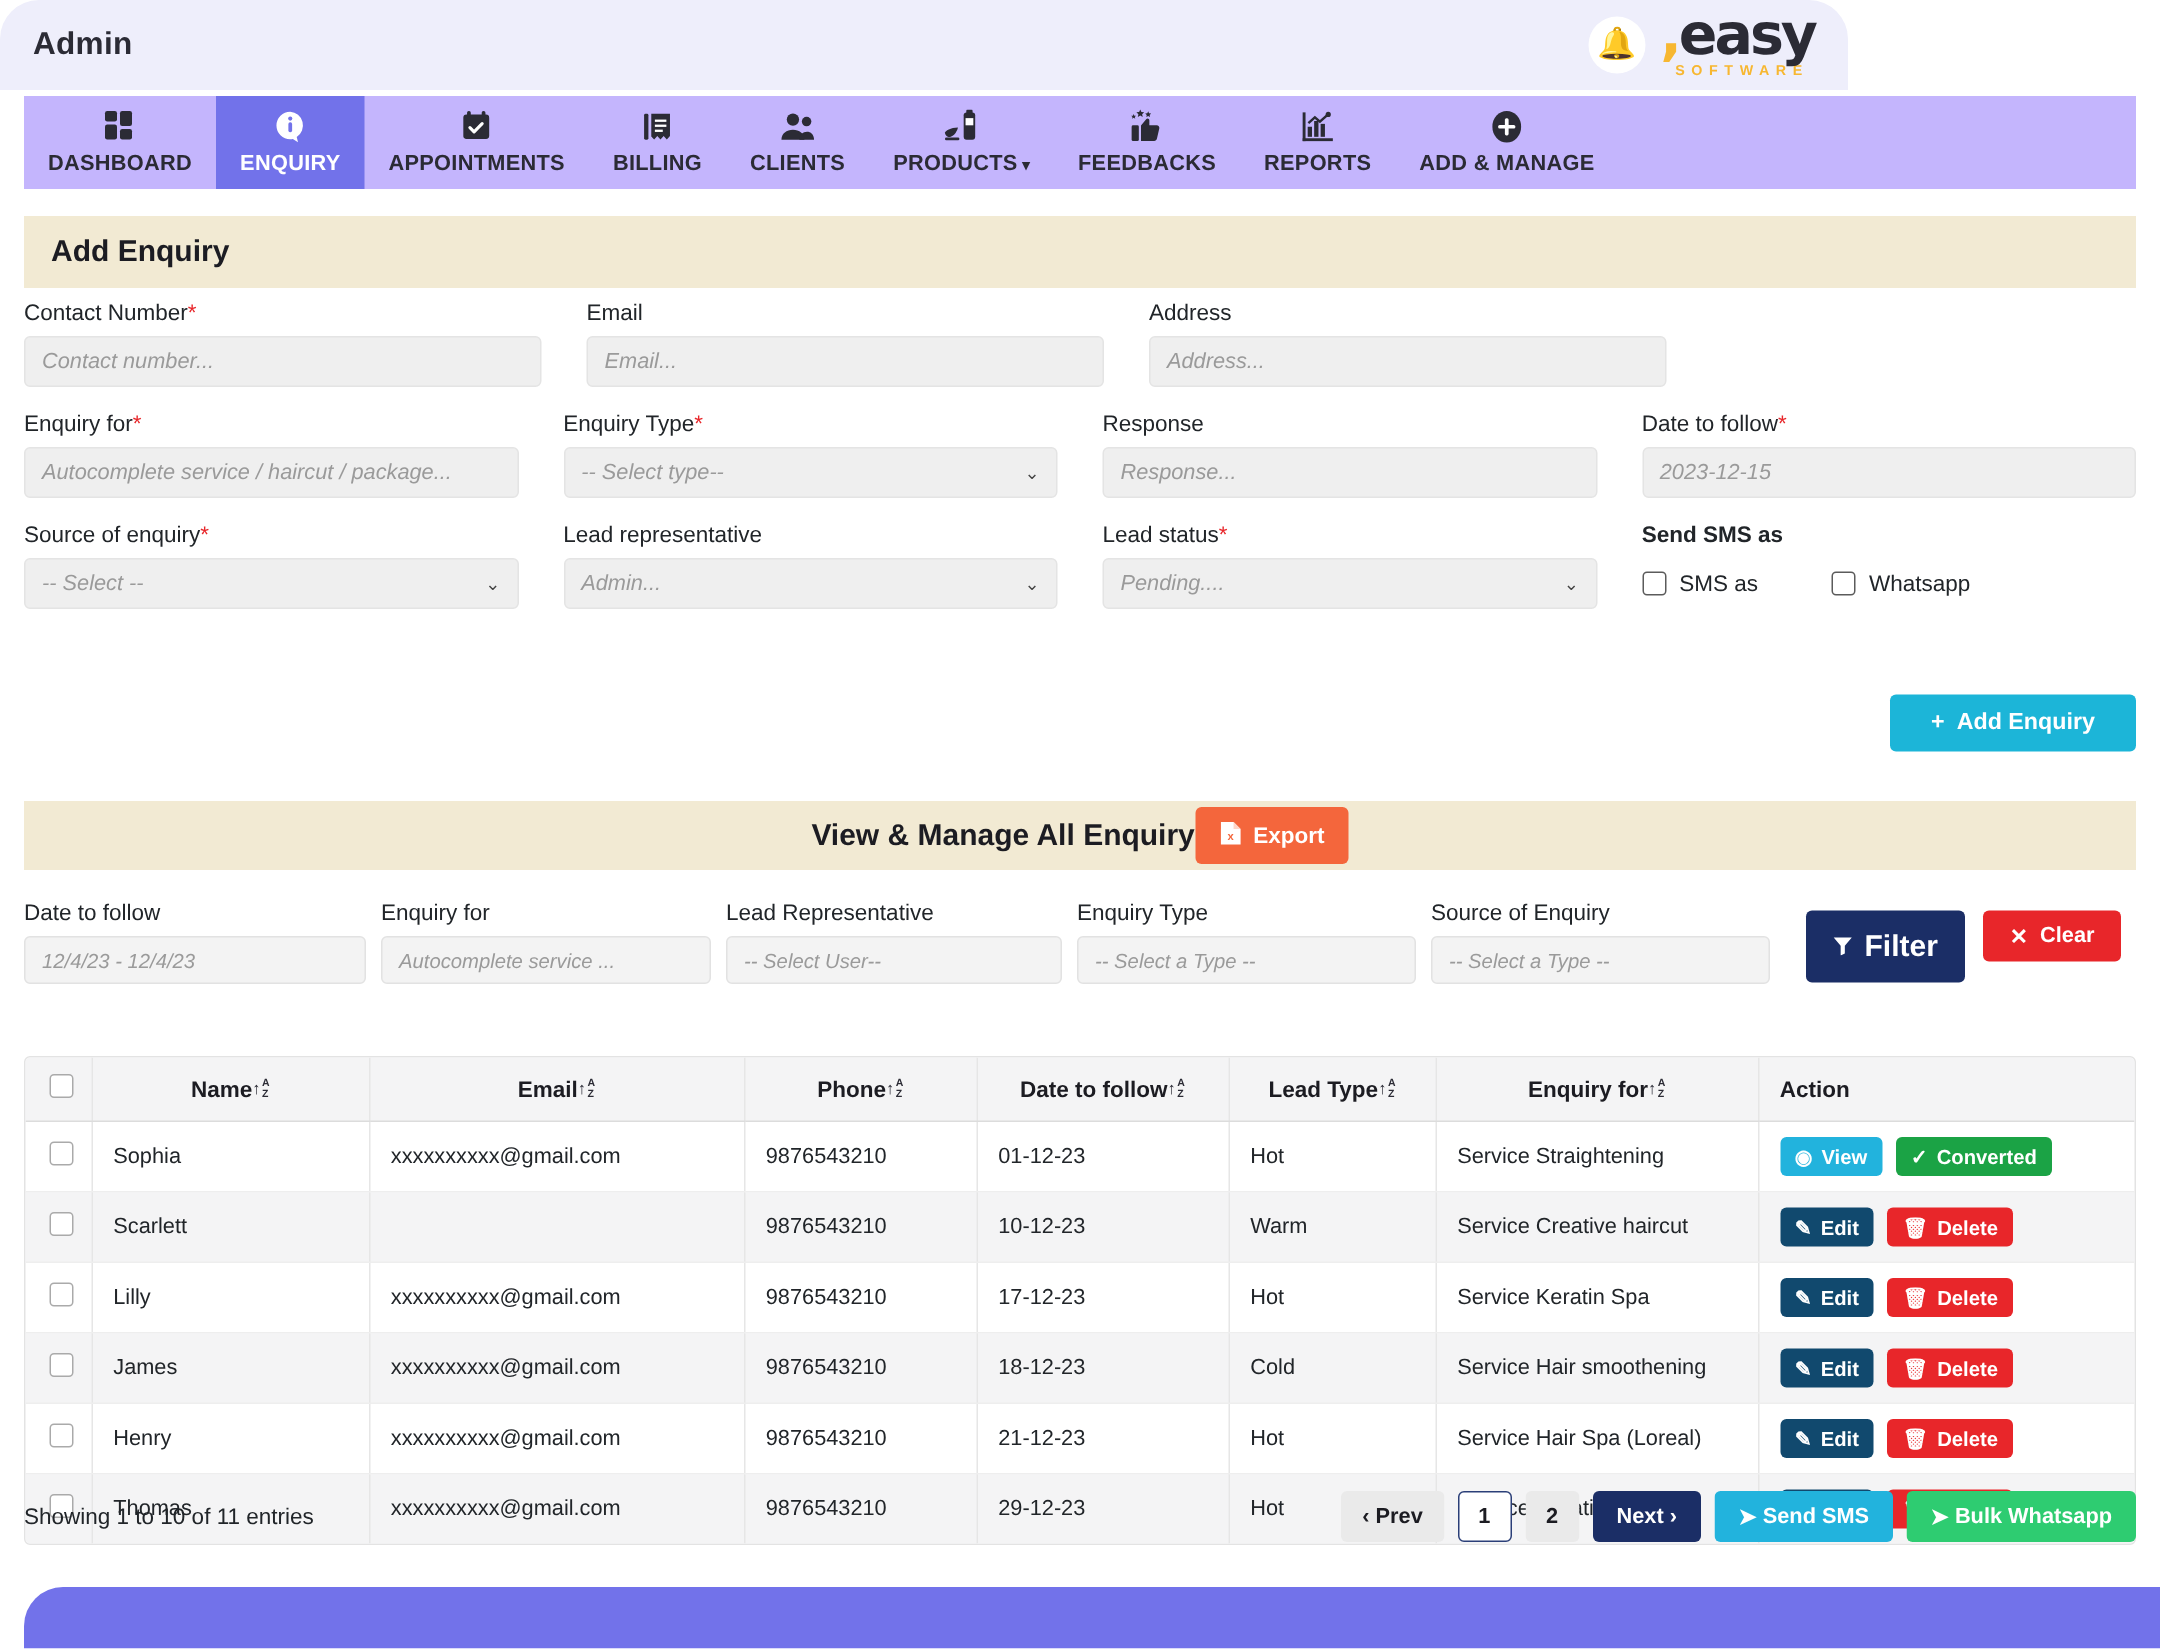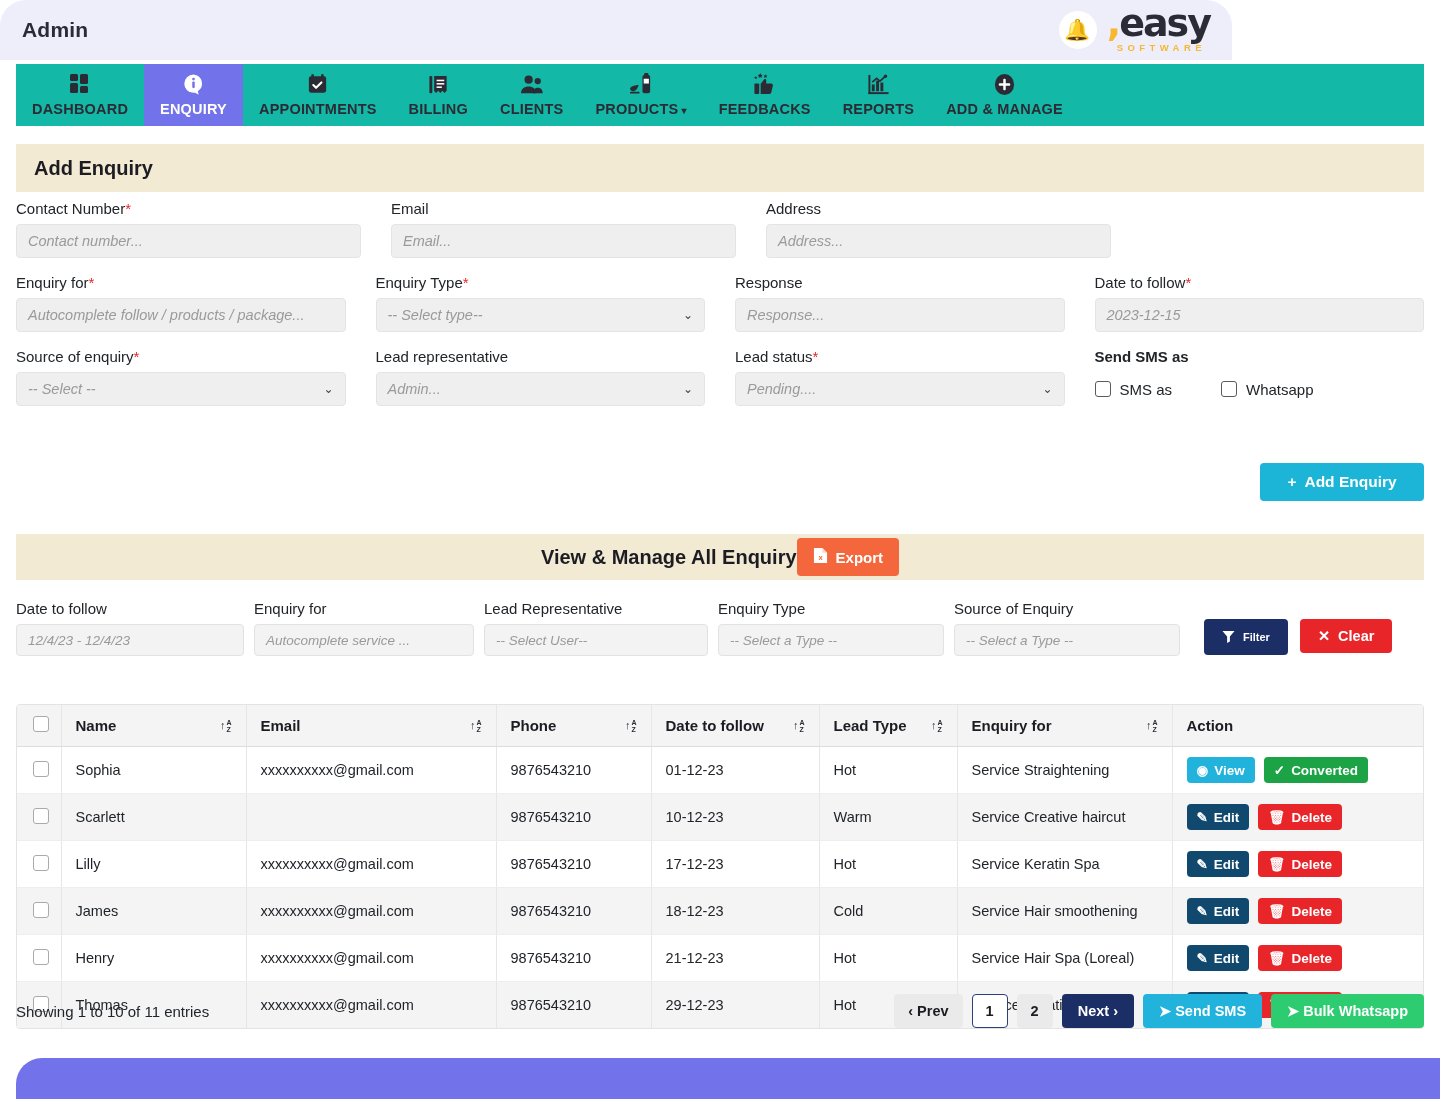--- a/index.html
+++ b/index.html
@@ -41,21 +41,21 @@
   }
   .logo-main .accent { color: #f7b731; }
   .logo-sub {
     font-size: 9.5px; font-weight: 700; color: #f7b731;
     letter-spacing: 4.4px; margin-top: 2px; margin-left: 6px;
   }
 
   
   .navbar {
     position: absolute; left: 16px; top: 64px; width: 1408px; height: 62px;
-    background: #14b8a6; display: flex; align-items: stretch;
+    background: #c4b5fd; display: flex; align-items: stretch;
   }
   .nav-item {
     display: flex; flex-direction: column; align-items: center; justify-content: center;
     padding: 5px 16px 6px; gap: 5px; cursor: pointer;
     color: #2b2b35; min-width: 62px;
   }
   .nav-item.active { background: #7272ea; color: #ffffff; }
   .nav-icon { height: 24px; display:flex; align-items:center; justify-content:center; }
   .nav-icon svg { display: block; }
   .nav-label { font-size: 14.5px; font-weight: 600; letter-spacing: .2px; white-space: nowrap; }
@@ -97,21 +97,21 @@
   .btn {
     border: none; border-radius: 4px; color: #fff; font-size: 15px; font-weight: 700;
     display: inline-flex; align-items: center; justify-content: center; gap: 8px;
     cursor: pointer; font-family: "Liberation Sans", sans-serif; white-space: nowrap;
   }
   #add-enquiry-button {
     position: absolute; left: 1260px; top: 463px; width: 164px; height: 38px;
     background: #1cb5d8; font-size: 15.5px;
   }
   #export-button { background: #f4663c; height: 38px; padding: 0 16px; font-size: 15px; }
-  #filter-button { background: #1b2e66; height: 36px; padding: 0 18px; font-size: 11px; }
+  #filter-button { background: #1b2e66; height: 48px; padding: 0 18px; font-size: 20px; }
   #clear-button { background: #e8262a; height: 34px; padding: 0 18px; font-size: 14.5px; }
 
   
   .filter-area { position: absolute; left: 16px; top: 600px; width: 1408px; display: flex; align-items: flex-end; gap: 0; }
   .f-field { margin-right: 10px; }
   .f-field .inp { height: 32px; background: #f3f3f3; border: 1px solid #e2e2e2; font-size: 13.5px; }
   .f-w1 { width: 228px; }
   .f-w2 { width: 220px; }
   .f-w3 { width: 224px; }
   .f-w4 { width: 226px; }
@@ -124,21 +124,21 @@
     border: 1px solid #e3e3e3; border-radius: 4px; overflow: hidden;
     background: #fff;
   }
   table { width: 100%; border-collapse: collapse; font-size: 14.5px; }
   thead th {
     background: #f4f4f5; text-align: left; font-weight: 700; color: #1c1c22;
     font-size: 15px; padding: 11px 14px; border-bottom: 1px solid #dcdcdc;
     border-right: 1px solid #e6e6e6; white-space: nowrap;
   }
   thead th:last-child { border-right: none; }
-  thead th .thinner { display: flex; align-items: center; justify-content: space-between; gap: 0; }
+  thead th .thinner { display: flex; align-items: center; justify-content: center; gap: 0; }
   .sorticon { color: #2b2b35; font-size: 11px; line-height: 1; display:inline-flex; align-items:center; gap:1px; }
   .sorticon .az { display: flex; flex-direction: column; font-size: 7px; line-height: 7px; font-weight: 700; }
   tbody td {
     padding: 10px 14px; border-right: 1px solid #e6e6e6;
     border-bottom: 1px solid #eeeeee; color: #212529; vertical-align: middle;
   }
   tbody td:last-child { border-right: none; }
   tbody tr:nth-child(even) { background: #f4f4f5; }
   tbody tr:last-child td { border-bottom: none; }
   .cb {
@@ -326,21 +326,21 @@
       </div>
       <div class="field">
         <label class="fl">Address</label>
         <div class="inp">Address...</div>
       </div>
     </div>
 
     <div class="form-row">
       <div class="field">
         <label class="fl"><span>Enquiry for</span><span class="req">*</span></label>
-        <div class="inp">Autocomplete follow / products / package...</div>
+        <div class="inp">Autocomplete service / haircut / package...</div>
       </div>
       <div class="field">
         <label class="fl"><span>Enquiry Type</span><span class="req">*</span></label>
         <div class="inp sel">
             <span>-- Select type--</span>
             <span class="chev">⌄</span>
           </div>
       </div>
       <div class="field">
         <label class="fl">Response</label>

